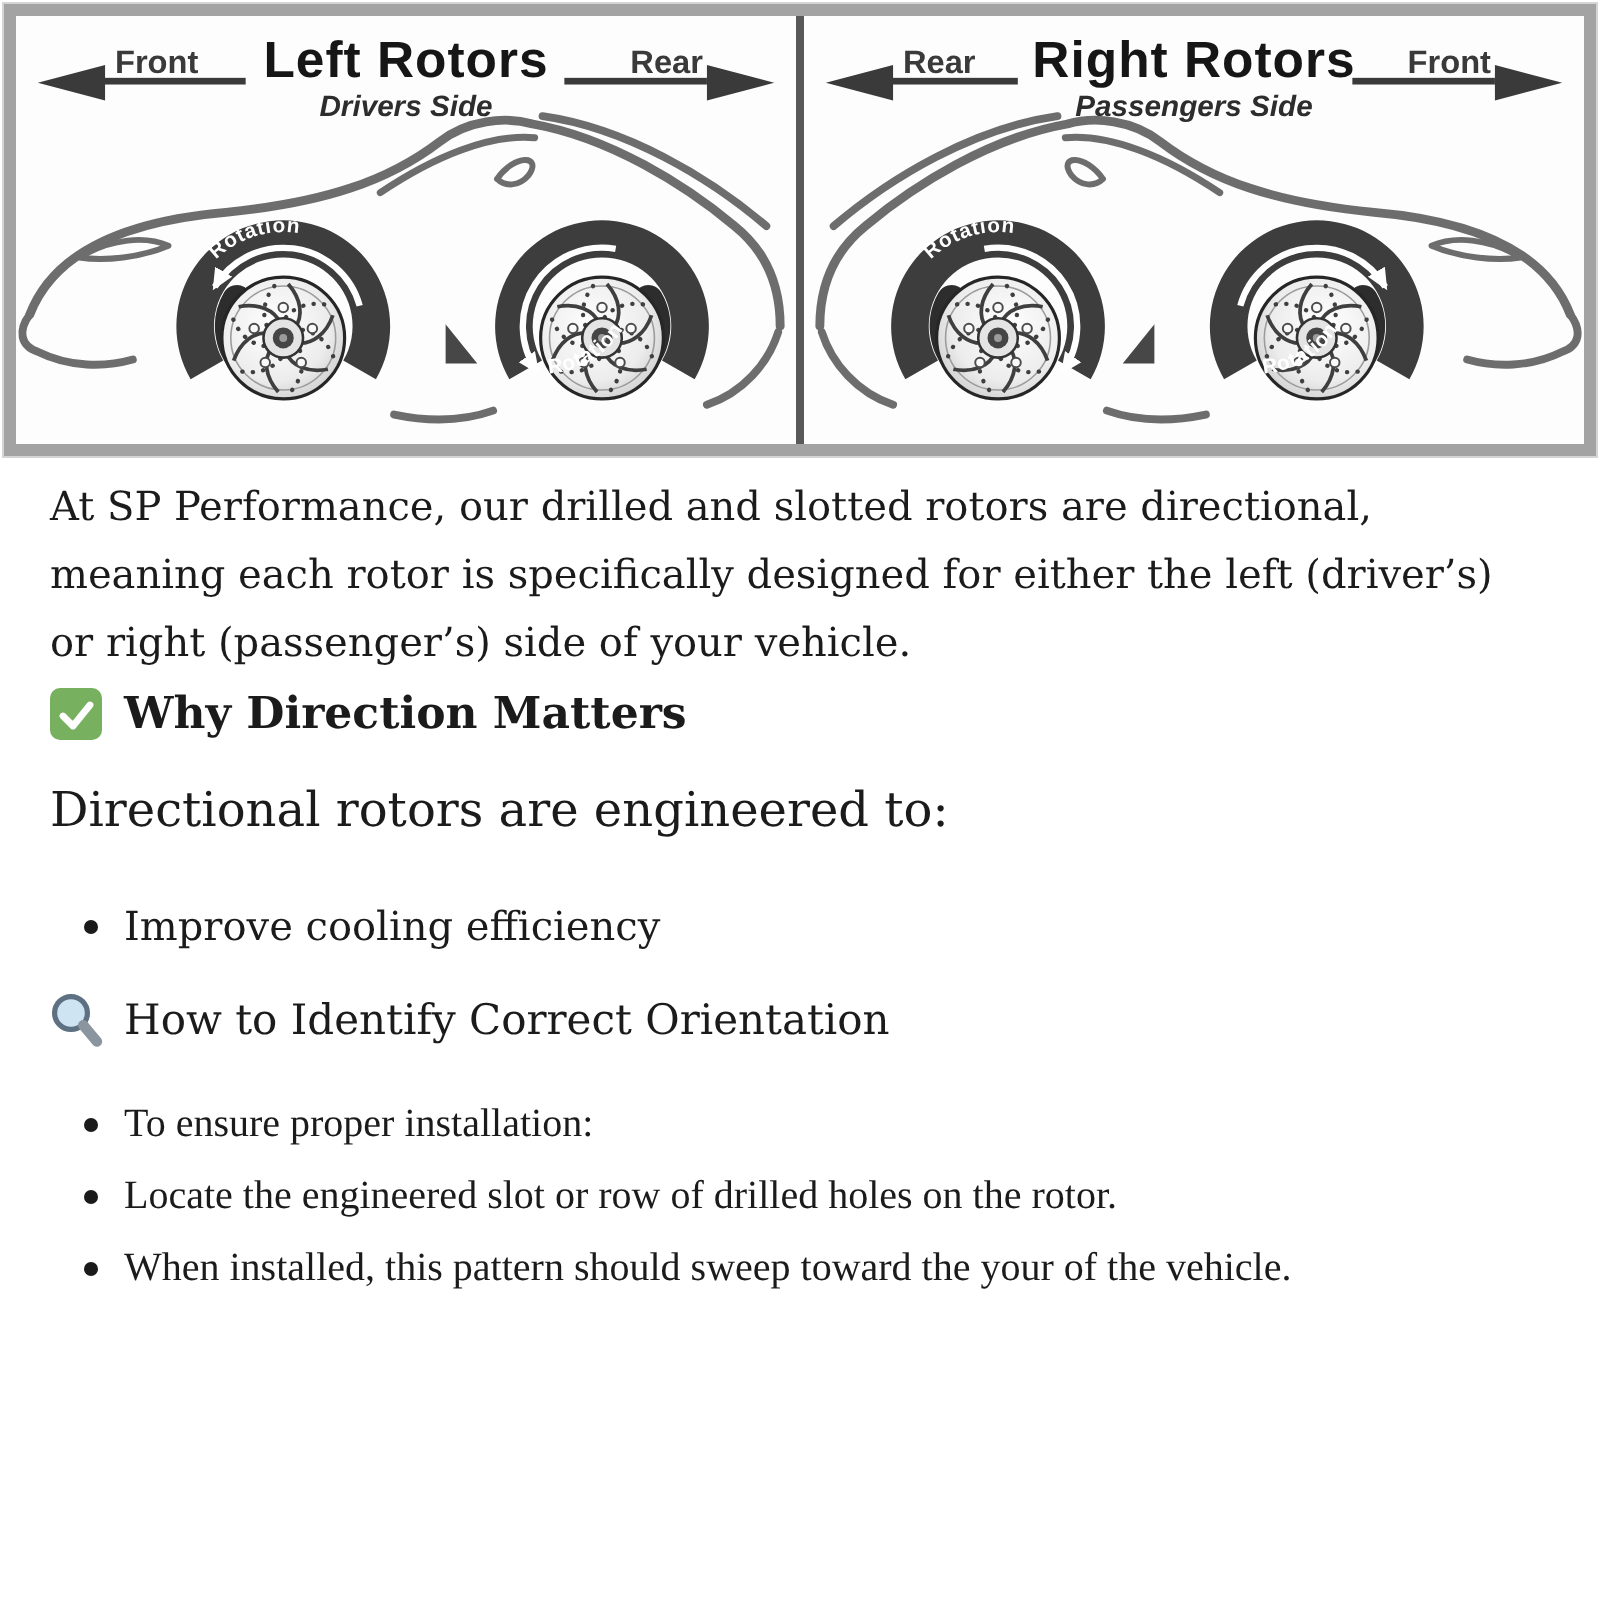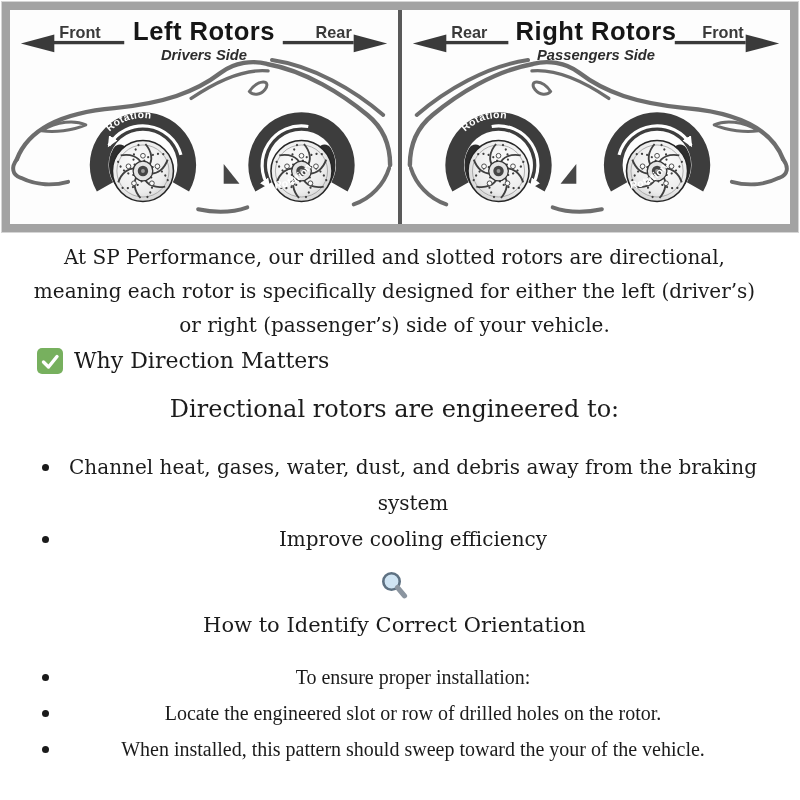--- a/index.html
+++ b/index.html
@@ -1,37 +1,37 @@
 <!DOCTYPE html>
 <html><head>
 <meta charset="utf-8">
 <style>
   html,body{margin:0;padding:0;background:#ffffff;}
   .page{position:relative;width:800px;height:800px;background:#ffffff;overflow:hidden;
         font-family:"DejaVu Serif", serif;color:#1b1b1b;}
 
   
-  .diagram{margin:2px 2px 0 2px;border:8px solid #a3a3a3;box-shadow:0 0 0 1px #d5d5d5;
+  .diagram{margin:2px 2px 0 2px;border:6px solid #a3a3a3;box-shadow:0 0 0 1px #d5d5d5;
            display:flex;height:214px;background:#fdfdfd;}
   .panel{flex:1 1 0;min-width:0;}
   .panel svg{display:block;width:100%;height:214px;}
   .divider{width:4px;background:#595959;}
 
   .ttl{font:700 26px "Liberation Sans",sans-serif;fill:#161616;letter-spacing:.5px;}
   .sub{font:italic 700 15px "Liberation Sans",sans-serif;fill:#2d2d2d;}
   .lbl{font:700 16.5px "Liberation Sans",sans-serif;fill:#3a3a3a;}
   .rot{font:700 10.5px "Liberation Sans",sans-serif;fill:#ffffff;letter-spacing:.4px;}
 
   
-  .content{padding:0 36px 0 25px;text-align:center;}
+  .content{padding:0 36px 0 25px;}
   .intro{font-size:20px;line-height:34px;margin:8px 0 0;max-width:755px;}
-  h2.sec{display:flex;align-items:center;gap:11px;font-size:22px;font-weight:400;
-         margin:4px 12px 0;line-height:30px;}
+  h2.sec{display:flex;align-items:center;gap:11px;font-size:22px;font-weight:700;
+         margin:4px 0 0;line-height:30px;}
   h3.sec{display:flex;align-items:center;gap:10px;font-size:21px;font-weight:400;
-         margin:14px 0 0;line-height:30px;flex-direction:column;}
+         margin:14px 0 0;line-height:30px;}
   .lead{font-size:24px;line-height:34px;margin:16px 0 0;}
   ul{margin:23px 0 0;padding:0 0 0 37px;list-style:none;}
   ul.second{margin-top:19px;font-family:Liberation Serif, serif;}
   li{font-size:20px;line-height:36px;position:relative;}
   li::before{content:"";position:absolute;left:-20px;top:14.5px;width:7px;height:7px;
              border-radius:50%;background:#1a1a1a;}
   .emoji{flex:0 0 auto;display:inline-flex;}
 </style>
 </head>
 <body>
@@ -160,21 +160,20 @@
           <rect x="0" y="0" width="26" height="26" rx="5" fill="#77b05e"></rect>
           <polyline points="6.5,14 11.5,19 20,8.5" fill="none" stroke="#ffffff" stroke-width="3.4" stroke-linecap="round" stroke-linejoin="round"></polyline>
         </svg>
       </span>
       <span>Why Direction Matters</span>
     </h2>
 
     <p class="lead">Directional rotors are engineered to:</p>
 
     <ul>
-      <li>Channel heat, gases, water, dust, and debris away from the braking system</li>
       <li>Improve cooling efficiency</li>
     </ul>
 
     <h3 class="sec">
       <span class="emoji">
         <svg width="27" height="29" viewBox="0 0 27 29">
           <circle cx="10.5" cy="10.5" r="8.2" fill="#cfe4f3" stroke="#5e7182" stroke-width="2.6"></circle>
           <line x1="16.6" y1="16.6" x2="23.5" y2="24.8" stroke="#8b95a0" stroke-width="5.2" stroke-linecap="round"></line>
         </svg>
       </span>

